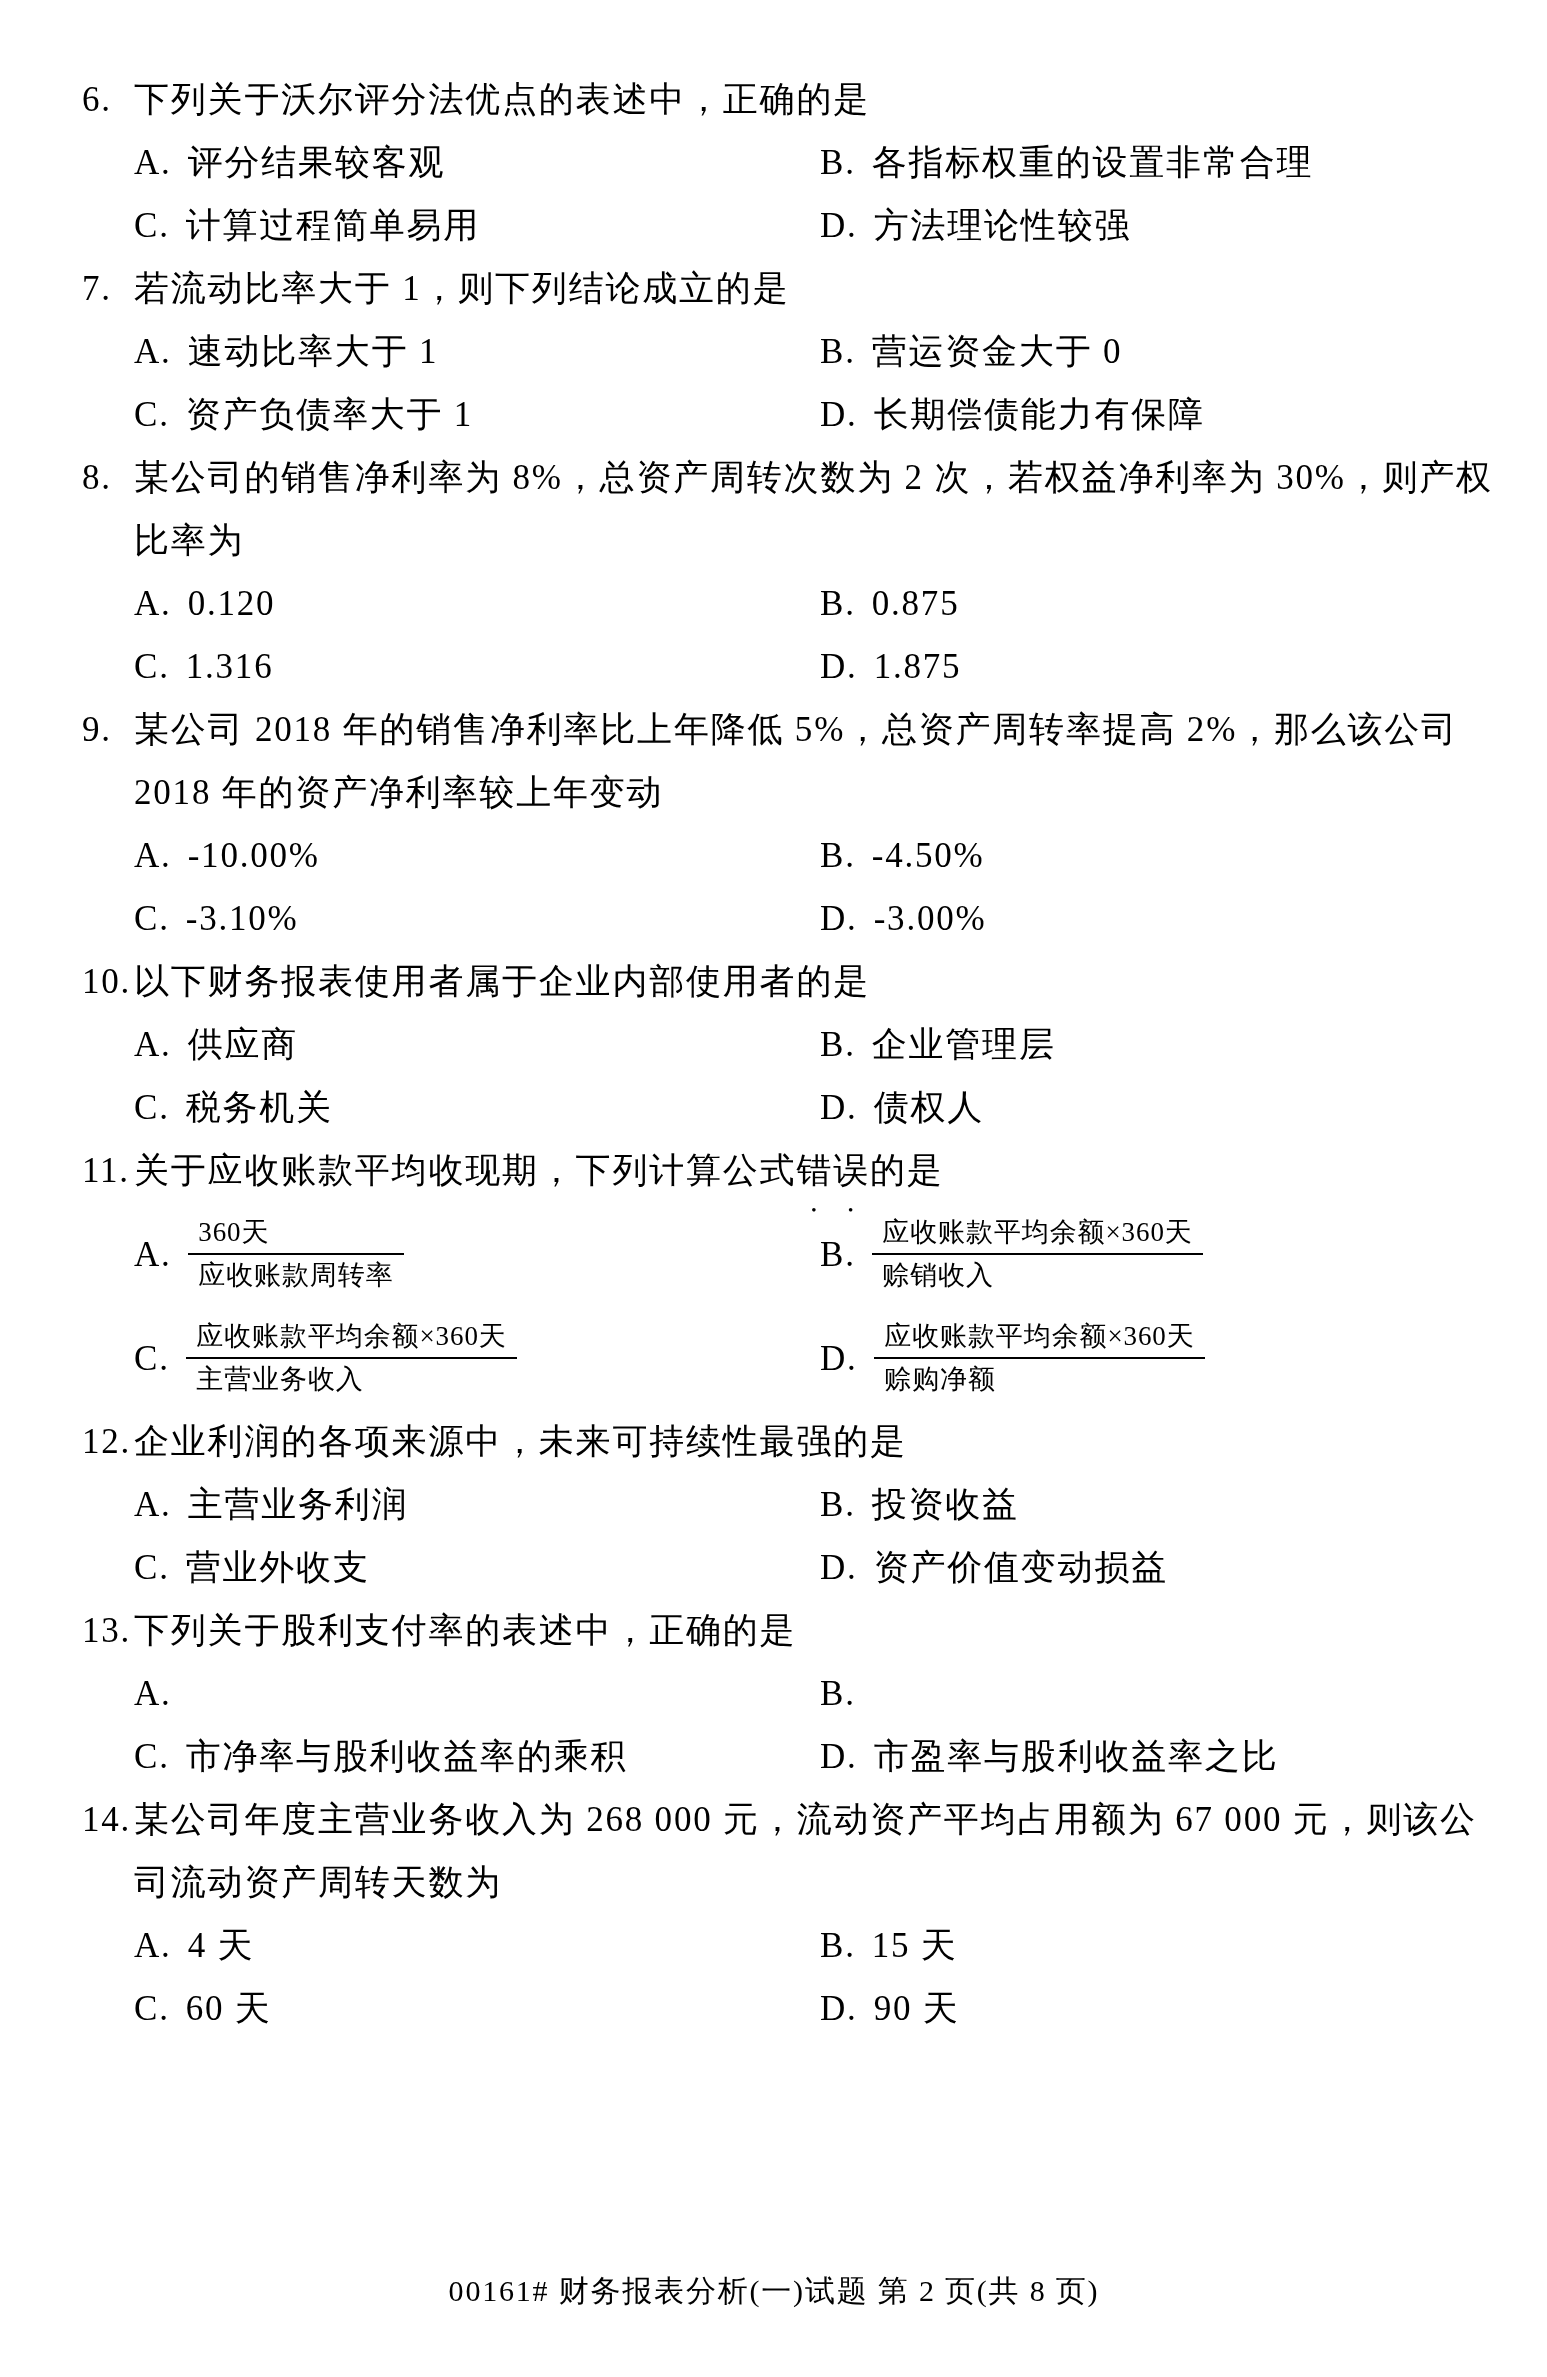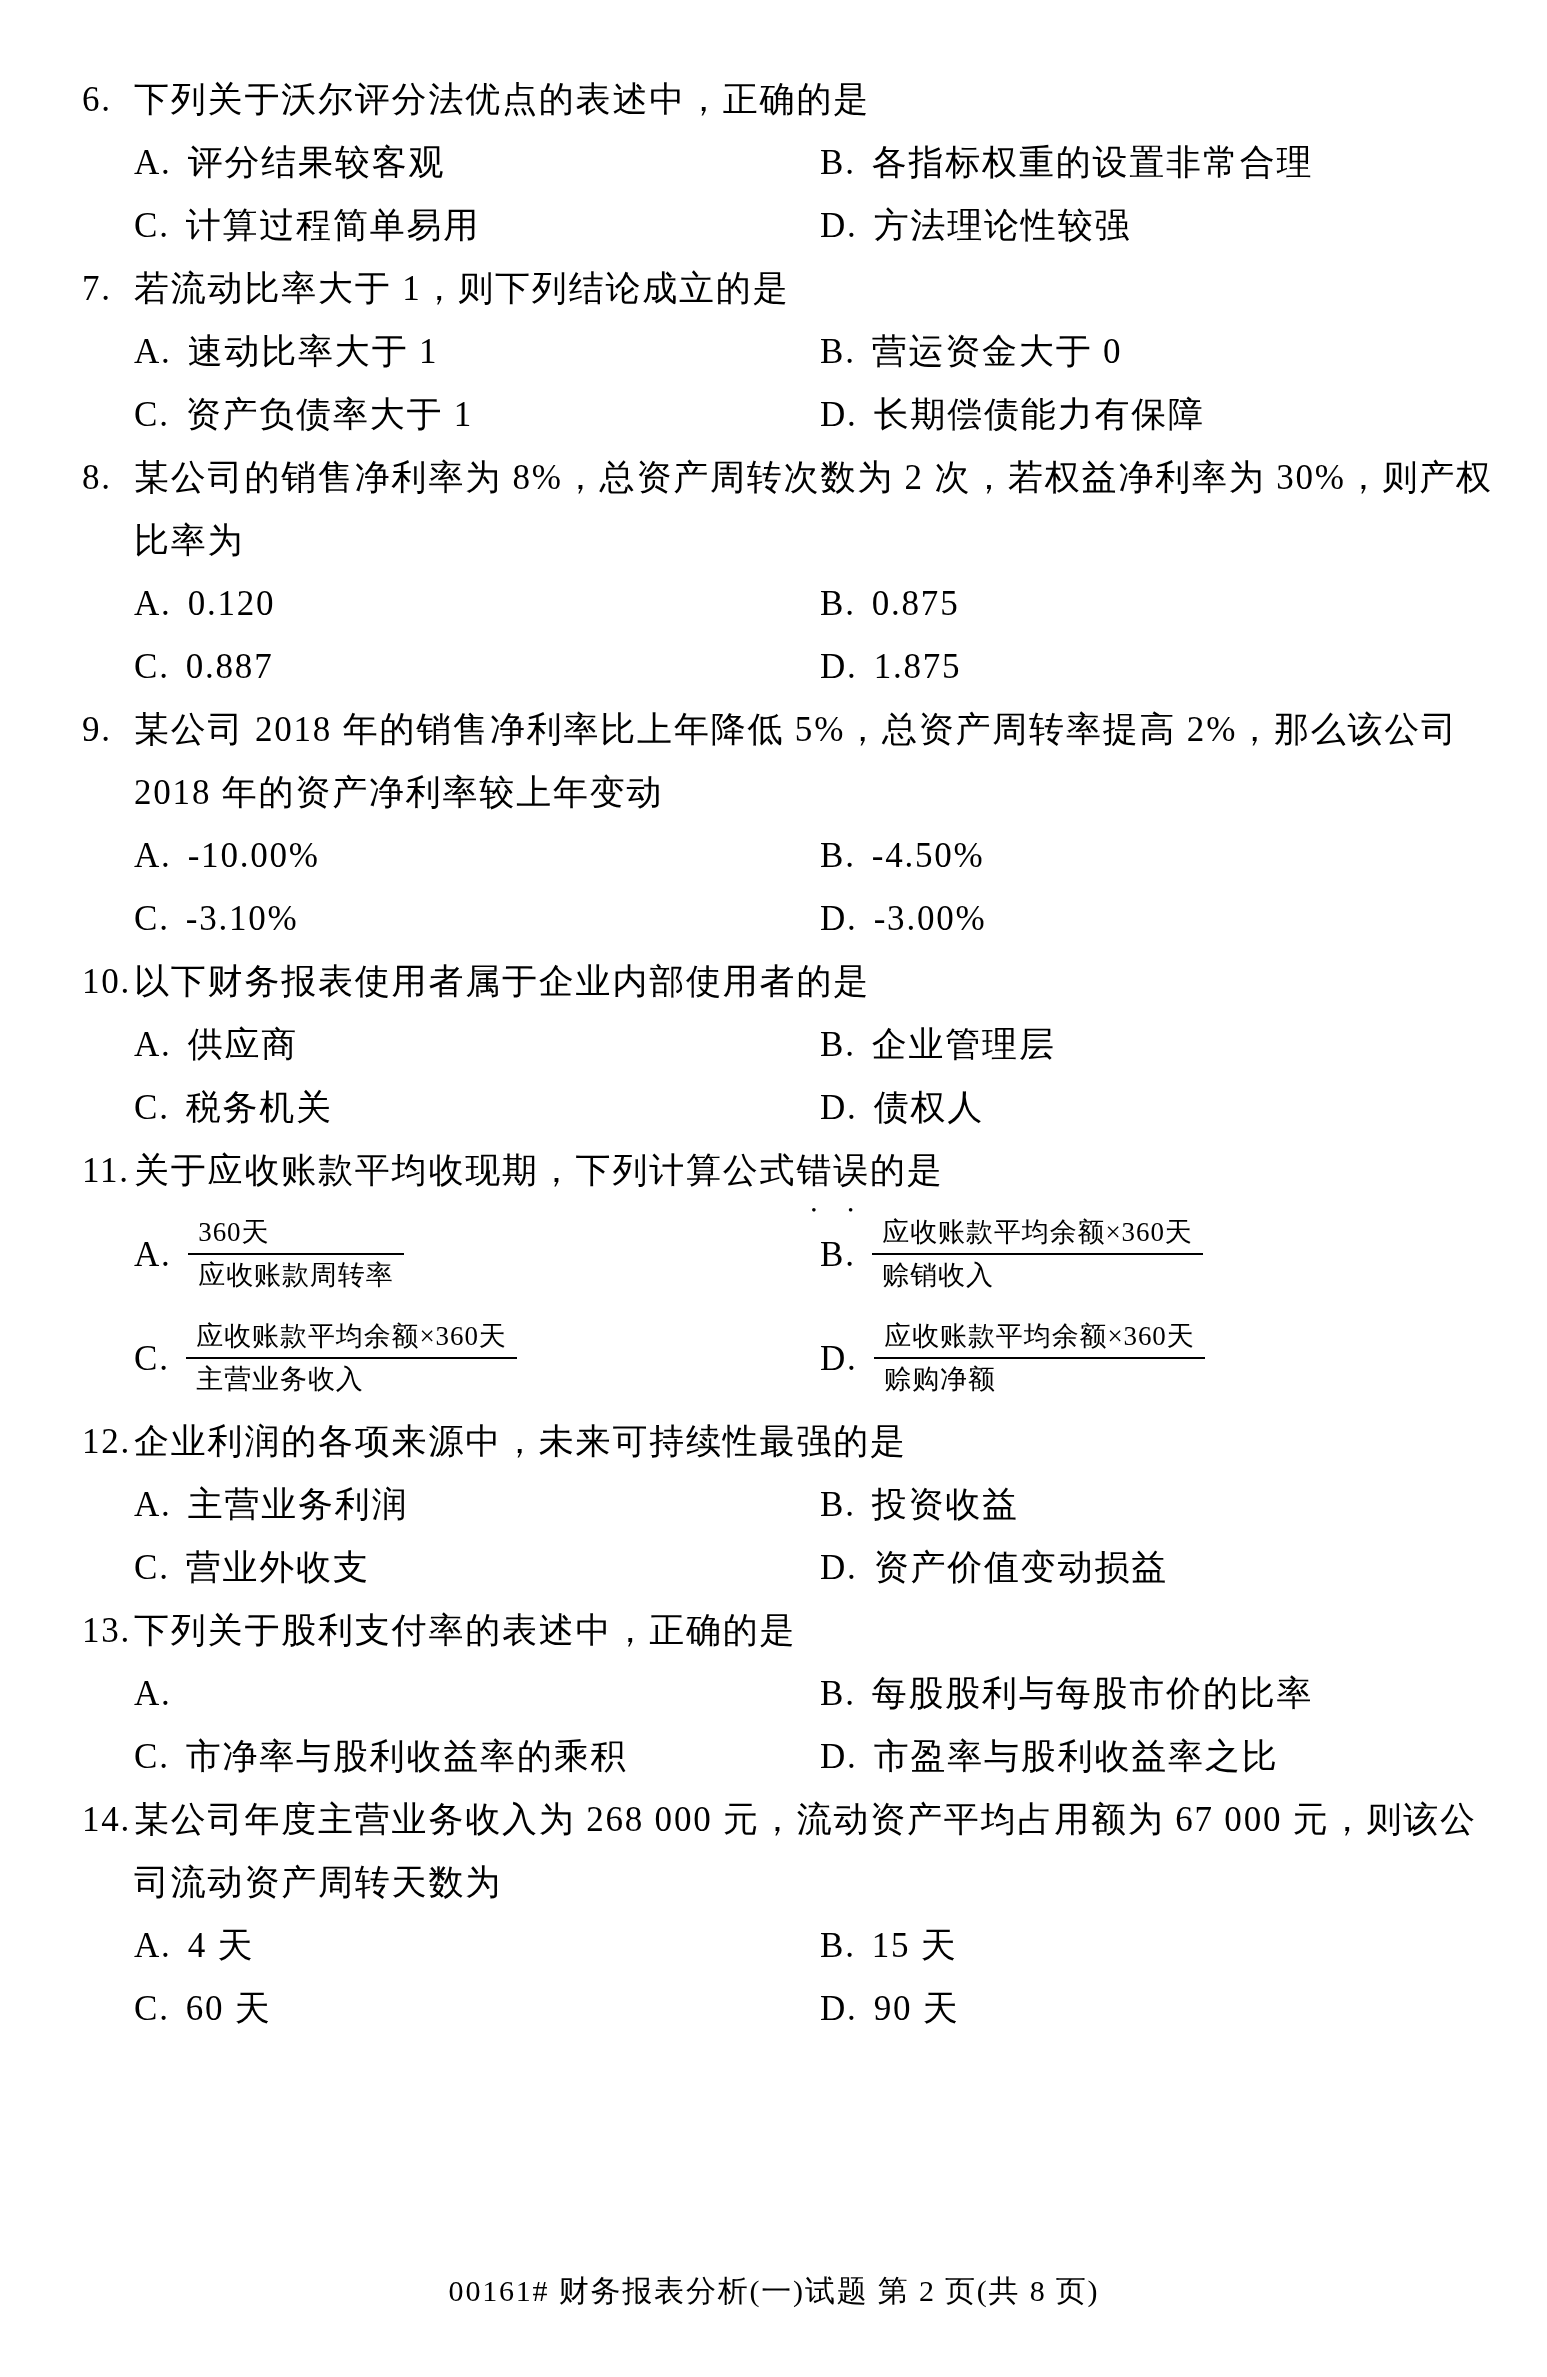--- a/index.html
+++ b/index.html
@@ -122,21 +122,21 @@
           <div class="option">
             <span class="opt-label">A.</span>
             <span class="opt-text">0.120</span>
           </div>
           <div class="option">
             <span class="opt-label">B.</span>
             <span class="opt-text">0.875</span>
           </div>
           <div class="option">
             <span class="opt-label">C.</span>
-            <span class="opt-text">0.887</span>
+            <span class="opt-text">1.316</span>
           </div>
           <div class="option">
             <span class="opt-label">D.</span>
             <span class="opt-text">1.875</span>
           </div>
         </div>
       </div>
       <div class="question">
         <div class="q-line">
           <span class="q-num">9.</span>
@@ -249,21 +249,20 @@
         <div class="q-line">
           <span class="q-num">13.</span>
           <span class="q-text">下列关于股利支付率的表述中，正确的是</span>
         </div>
         <div class="options">
           <div class="option">
             <span class="opt-label">A.</span>
           </div>
           <div class="option">
             <span class="opt-label">B.</span>
-            <span class="opt-text">每股股利与每股市价的比率</span>
           </div>
           <div class="option">
             <span class="opt-label">C.</span>
             <span class="opt-text">市净率与股利收益率的乘积</span>
           </div>
           <div class="option">
             <span class="opt-label">D.</span>
             <span class="opt-text">市盈率与股利收益率之比</span>
           </div>
         </div>

